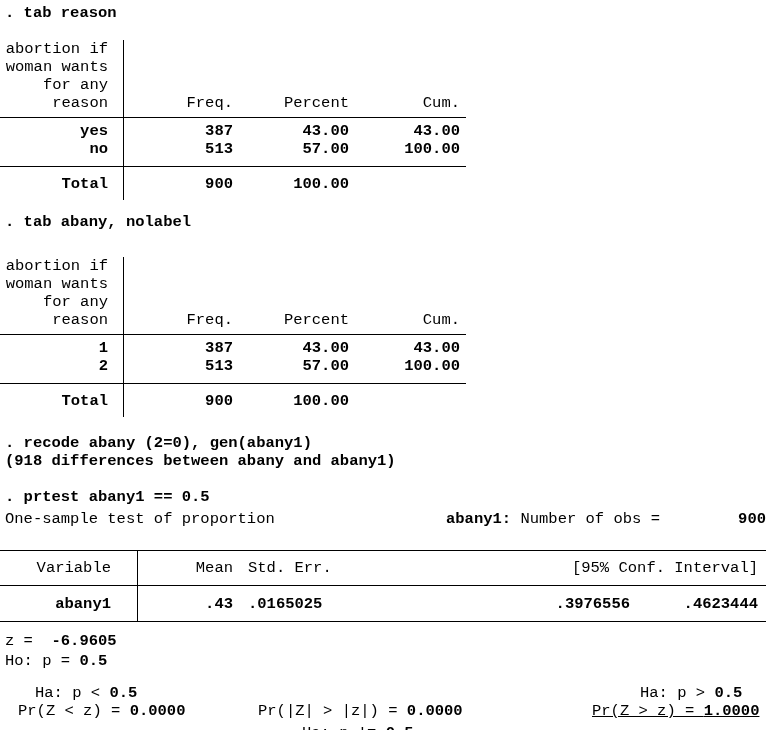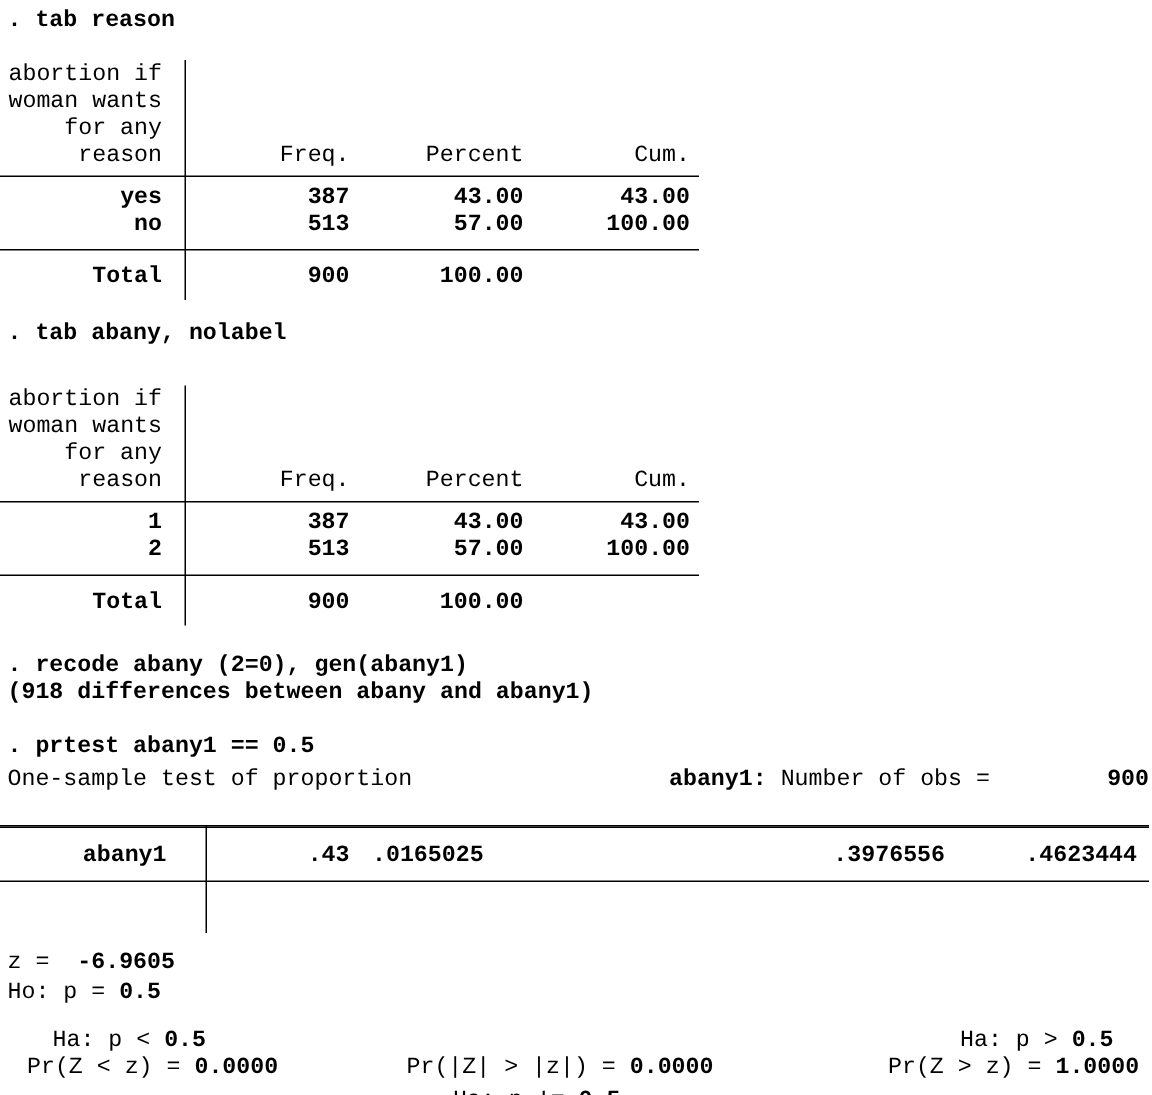--- a/index.html
+++ b/index.html
@@ -125,20 +125,26 @@
   <span>One-sample test of proportion</span>
   <span class="split" style="width:320px;">
     <span><b>abany1:</b><span> Number of obs =</span></span>
     <b>900</b>
   </span>
 </div>
 
 <div class="ptable">
   <div class="vline"></div>
   <div class="hline"></div>
+  <div class="prow hdr">
+    <div class="p-label">Variable</div>
+    <div class="p-mean">Mean</div>
+    <div class="p-se">Std. Err.</div>
+    <div class="p-cihdr">[95% Conf. Interval]</div>
+  </div>
   <div class="hline"></div>
   <div class="prow dat">
     <div class="p-label bd">abany1</div>
     <div class="p-mean bd">.43</div>
     <div class="p-se bd">.0165025</div>
     <div class="p-cil bd">.3976556</div>
     <div class="p-cih bd">.4623444</div>
   </div>
   <div class="hline"></div>
 </div>
@@ -147,14 +153,14 @@
   <span><span>z =  </span><b>-6.9605</b></span>
 </div>
 
 <div class="abs" style="left:5px; top:652px;"><span>Ho: p = </span><b>0.5</b></div>
 
 <div class="abs" style="left:35px; top:684px;"><span>Ha: p &lt; </span><b>0.5</b></div>
 <div class="abs" style="left:302px; top:724px;"><span>Ha: p != </span><b>0.5</b></div>
 <div class="abs" style="left:640px; top:684px;"><span>Ha: p &gt; </span><b>0.5</b></div>
 
 <div class="abs" style="left:18px; top:702px;"><span>Pr(Z &lt; z) = </span><b>0.0000</b></div>
-<div class="abs" style="left:271px; top:702px;text-align:right;"><span>Pr(|Z| &gt; |z|) = </span><b>0.0000</b></div>
-<div class="abs" style="left:592px; top:702px;"><span>Pr(Z &gt; z) = </span><b>1.0000</b></div>
+<div class="abs" style="left:258px; top:702px;text-align:right;"><span>Pr(|Z| &gt; |z|) = </span><b>0.0000</b></div>
+<div class="abs" style="left:592px; top:702px;text-decoration:underline;"><span>Pr(Z &gt; z) = </span><b>1.0000</b></div>
 
 </body></html>

